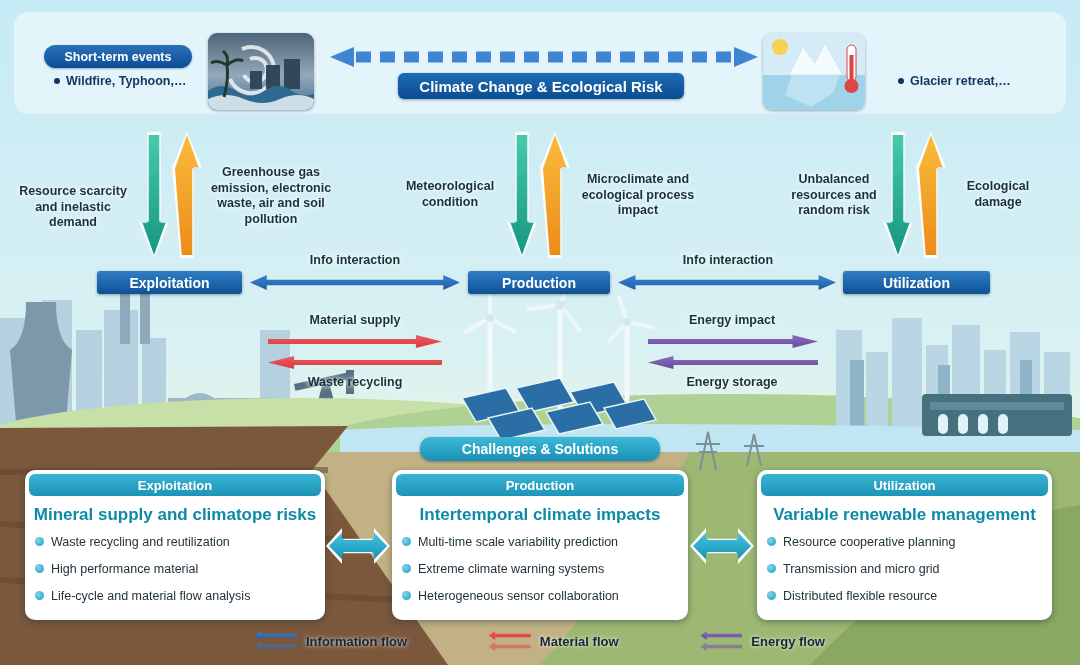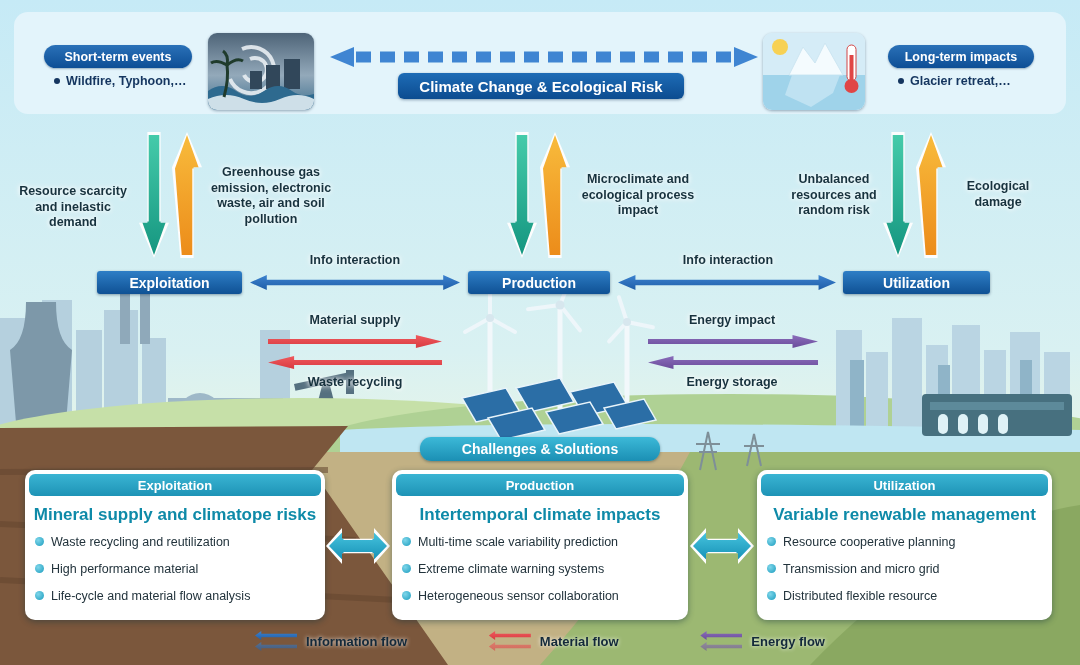--- a/index.html
+++ b/index.html
@@ -259,21 +259,20 @@
       <circle cx="17" cy="14" r="8" fill="#f7d154"></circle>
       <rect y="42" width="102" height="35" fill="#9fd3ea"></rect>
       <path d="M26 42 L40 14 L52 30 L62 10 L80 42 Z" fill="#f4fbfe" stroke="#cde6f2"></path>
       <path d="M29 42 L22 62 L48 74 L70 60 L77 42 Z" fill="#bfe2f2"></path>
       <rect x="84" y="12" width="9" height="36" rx="4.5" fill="#ffffff" stroke="#d24545"></rect>
       <rect x="86.5" y="22" width="4" height="28" fill="#e04545"></rect>
       <circle cx="88.5" cy="53" r="7" fill="#e04545"></circle>
     </svg>
   </div>
 
-  <div class="abs badge" style="left:888px;top:45px;width:146px;height:23px;">Long-term impacts</div>
   <div class="abs bullet-line" style="left:898px;top:74px;width:160px;">
     <span class="navy-dot"></span>
     <span>Glacier retreat,…</span>
   </div>
 
   <div class="abs outline clip-down" style="left:139px;top:132px;width:30px;height:126px;">
       <div class="fill fill-teal clip-down"></div>
     </div>
   <div class="abs outline clip-up" style="left:172px;top:132px;width:30px;height:126px;">
       <div class="fill fill-orange clip-up"></div>
@@ -288,20 +287,21 @@
 
   <div class="abs outline clip-down" style="left:883px;top:132px;width:30px;height:126px;">
       <div class="fill fill-teal clip-down"></div>
     </div>
   <div class="abs outline clip-up" style="left:916px;top:132px;width:30px;height:126px;">
       <div class="fill fill-orange clip-up"></div>
     </div>
 
   <div class="abs mid-label" style="left:14px;top:184px;width:118px;">Resource scarcity and inelastic demand</div>
   <div class="abs mid-label" style="left:200px;top:165px;width:142px;">Greenhouse gas emission, electronic waste, air and soil pollution</div>
+  <div class="abs mid-label" style="left:394px;top:179px;width:112px;">Meteorological condition</div>
   <div class="abs mid-label" style="left:578px;top:172px;width:120px;">Microclimate and ecological process impact</div>
   <div class="abs mid-label" style="left:780px;top:172px;width:108px;">Unbalanced resources and random risk</div>
   <div class="abs mid-label" style="left:952px;top:179px;width:92px;">Ecological damage</div>
 
   <div class="abs node-box" style="left:97px;top:271px;width:145px;">Exploitation</div>
   <div class="abs node-box" style="left:468px;top:271px;width:142px;">Production</div>
   <div class="abs node-box" style="left:843px;top:271px;width:147px;">Utilization</div>
 
   <div class="abs mid-label" style="left:295px;top:253px;width:120px;">Info interaction</div>
   <div class="abs h-double" style="left:250px;top:275px;width:210px;height:15px;"></div>

